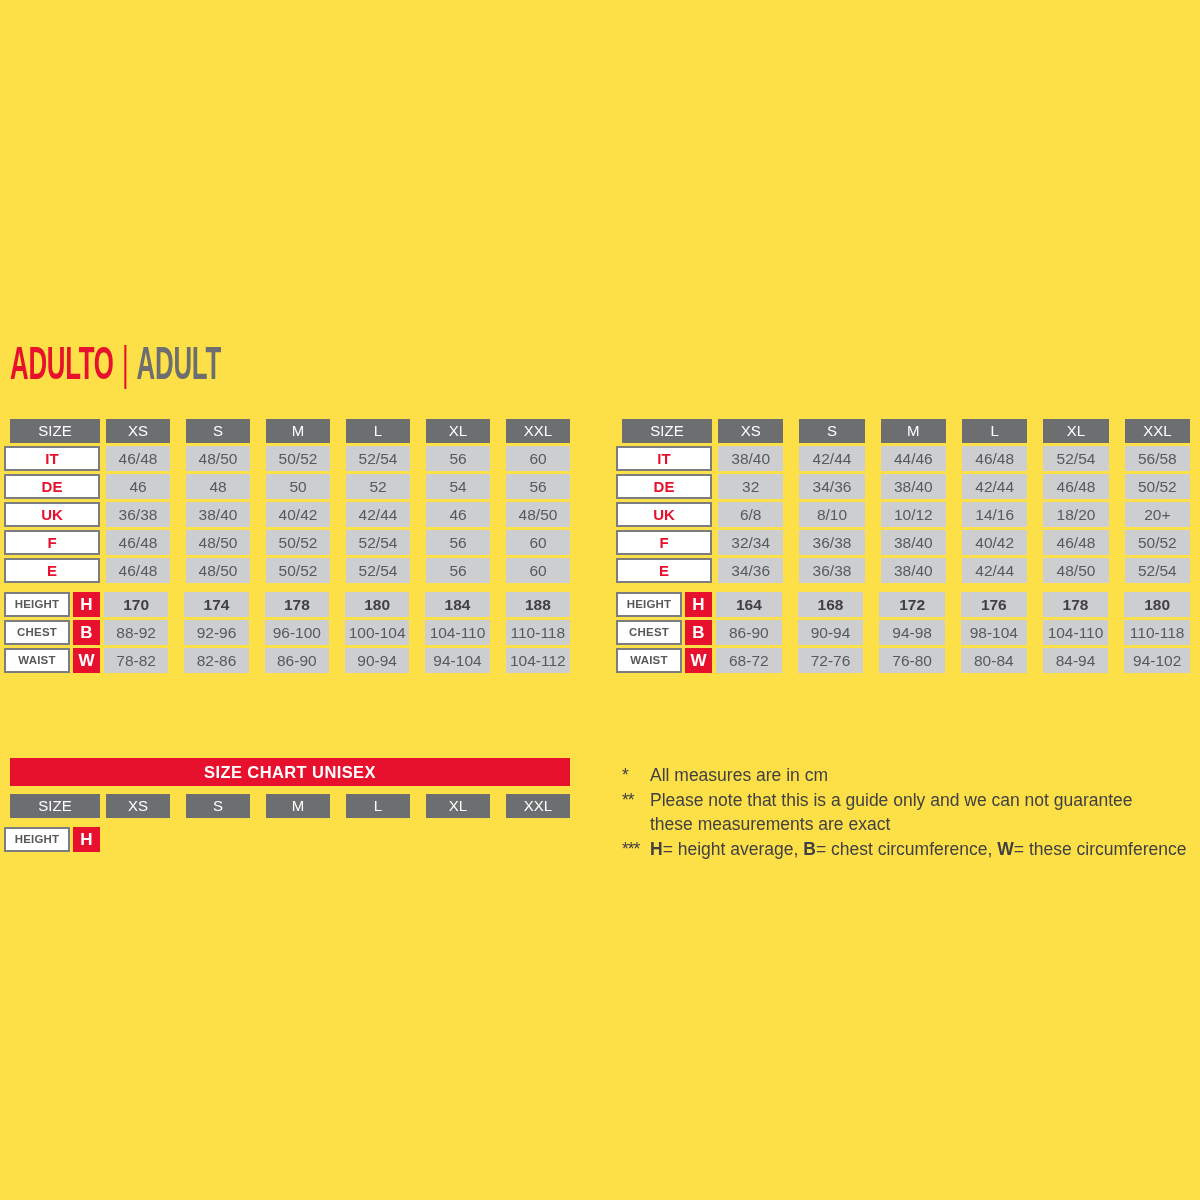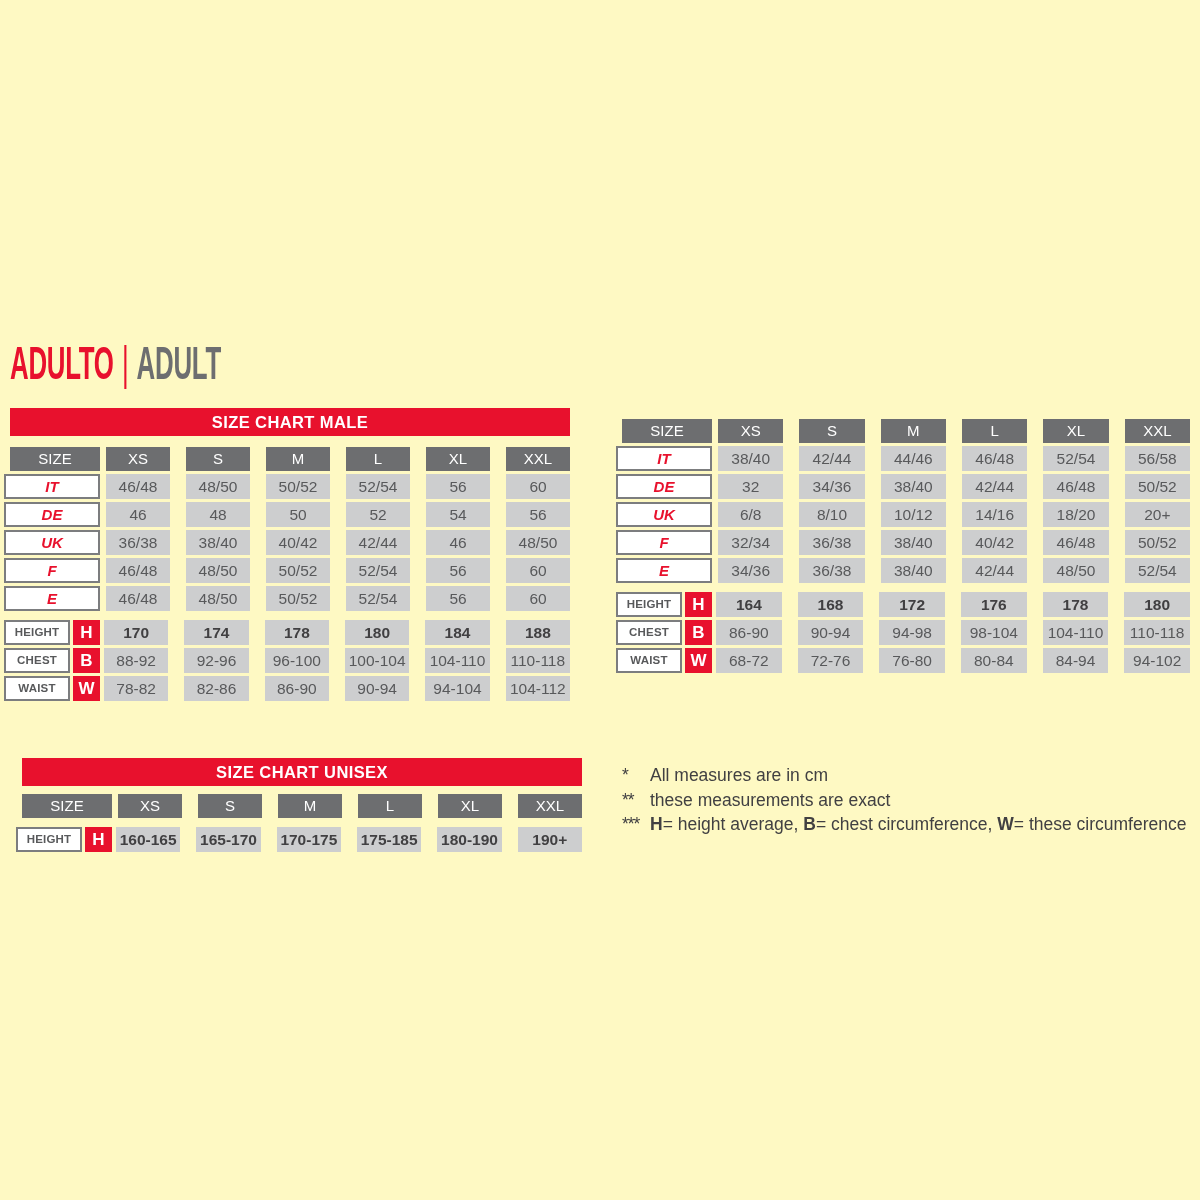--- a/index.html
+++ b/index.html
@@ -1,17 +1,17 @@
 <!DOCTYPE html>
 <html style="--red: #e8112d; --hdr-gray: #6d6e70; --cell-gray: #cdcecf; --cell-text: #58595b; --value-dark: #414042; --box-border: #7c7d7f; --title-gray: #6d6e70;"><head>
 <meta charset="utf-8">
 <style>
   html,body { margin:0; padding:0; background:#ffffff; }
   #canvas {
-    position:relative; width:1200px; height:1200px; background:#fef9c3;
+    position:relative; width:1200px; height:1200px; background:#fde047;
     font-family:"Liberation Sans", sans-serif; overflow:hidden;
   }
   :root {
     --red:#e8112d; --hdr-gray:#6d6e70; --cell-gray:#cdcecf;
     --cell-text:#58595b; --value-dark:#414042; --box-border:#7c7d7f;
     --title-gray:#6d6e70;
   }
   
   .page-title {
     position:absolute; left:10px; top:343px; height:40px;
@@ -20,40 +20,40 @@
     transform:scaleX(0.55); transform-origin:0 50%;
     white-space:nowrap;
   }
   .t-primary { color:var(--red); }
   .t-sep { color:var(--red); font-weight:normal; margin:0 15px; }
   .t-secondary { color:var(--title-gray); }
   
   .size-table { position:absolute; }
   .size-table.male   { left:10px;  top:408px; width:560px; }
   .size-table.female { left:622px; top:408px; width:568px; }
-  .size-table.unisex { left:22px;  top:758px; width:560px; }
+  .size-table.unisex { left:10px;  top:758px; width:560px; }
   .tbar {
     height:28px; line-height:28px; background:var(--red); color:#fff;
     font-weight:bold; font-size:16.5px; text-align:center; letter-spacing:.4px;
   }
   .hrow { display:flex; margin-top:11px; height:24px; }
   .unisex .hrow { margin-top:8px; }
   .hsize {
     width:90px; margin-right:6px; background:var(--hdr-gray); color:#fff;
     text-align:center; line-height:24px; font-size:15px;
   }
   .cells { flex:1; display:grid; grid-template-columns:repeat(6,1fr); gap:16px; }
   .hcell { background:var(--hdr-gray); color:#fff; text-align:center; line-height:24px; font-size:15px; }
   .drow, .mrow { display:flex; height:25px; margin-top:3px; }
   .drow:first-of-type { margin-top:5px; }
   .mrow.first { margin-top:9px; }
   .dlabel {
     width:96px; margin-left:-6px; margin-right:6px; box-sizing:border-box;
     border:2px solid var(--box-border); background:#fff; color:var(--red);
-    font-weight:bold; text-align:center; line-height:21px; font-size:15px;font-style:italic;
+    font-weight:bold; text-align:center; line-height:21px; font-size:15px;
   }
   .dcell {
     background:var(--cell-gray); color:var(--cell-text); text-align:center;
     line-height:25px; font-size:15.5px;
   }
   .bold-vals .dcell { font-weight:bold; color:var(--value-dark); }
   .mlabel { width:96px; margin-left:-6px; margin-right:4px; display:flex; gap:3px; }
   .mname {
     flex:1; box-sizing:border-box; border:2px solid var(--box-border); background:#fff;
     color:var(--cell-text); font-weight:bold; font-size:11.5px; letter-spacing:.2px;
@@ -75,21 +75,20 @@
 
 <div id="canvas">
 
   <header class="page-title">
     <span class="t-primary">ADULTO</span>
     <span class="t-sep">|</span>
     <span class="t-secondary">ADULT</span>
   </header>
 
   <section class="size-table male">
-      <div class="tbar">SIZE CHART MALE</div>
       <div class="hrow">
         <div class="hsize">SIZE</div>
         <div class="cells">
           <div class="hcell">XS</div>
           <div class="hcell">S</div>
           <div class="hcell">M</div>
           <div class="hcell">L</div>
           <div class="hcell">XL</div>
           <div class="hcell">XXL</div>
         </div>
@@ -313,41 +312,34 @@
           <div class="hcell">L</div>
           <div class="hcell">XL</div>
           <div class="hcell">XXL</div>
         </div>
       </div>
       <div class="mrow first">
         <div class="mlabel">
           <div class="mname">HEIGHT</div>
           <div class="mbadge">H</div>
         </div>
-        <div class="cells bold-vals">
-          <div class="dcell">160-165</div>
-          <div class="dcell">165-170</div>
-          <div class="dcell">170-175</div>
-          <div class="dcell">175-185</div>
-          <div class="dcell">180-190</div>
-          <div class="dcell">190+</div>
-        </div>
       </div>
     </section>
 
   <section class="footnotes">
       <div class="fnote">
         <div class="fmark">*</div>
         <div class="ftext">
           <div class="fline"><span>All measures are in cm</span></div>
         </div>
       </div>
       <div class="fnote">
         <div class="fmark">**</div>
         <div class="ftext">
+          <div class="fline"><span>Please note that this is a guide only and we can not guarantee</span></div>
           <div class="fline"><span>these measurements are exact</span></div>
         </div>
       </div>
       <div class="fnote">
         <div class="fmark">***</div>
         <div class="ftext">
           <div class="fline"><b>H</b><span>= height average, </span><b>B</b><span>= chest circumference, </span><b>W</b><span>= these circumference</span></div>
         </div>
       </div>
     </section>

